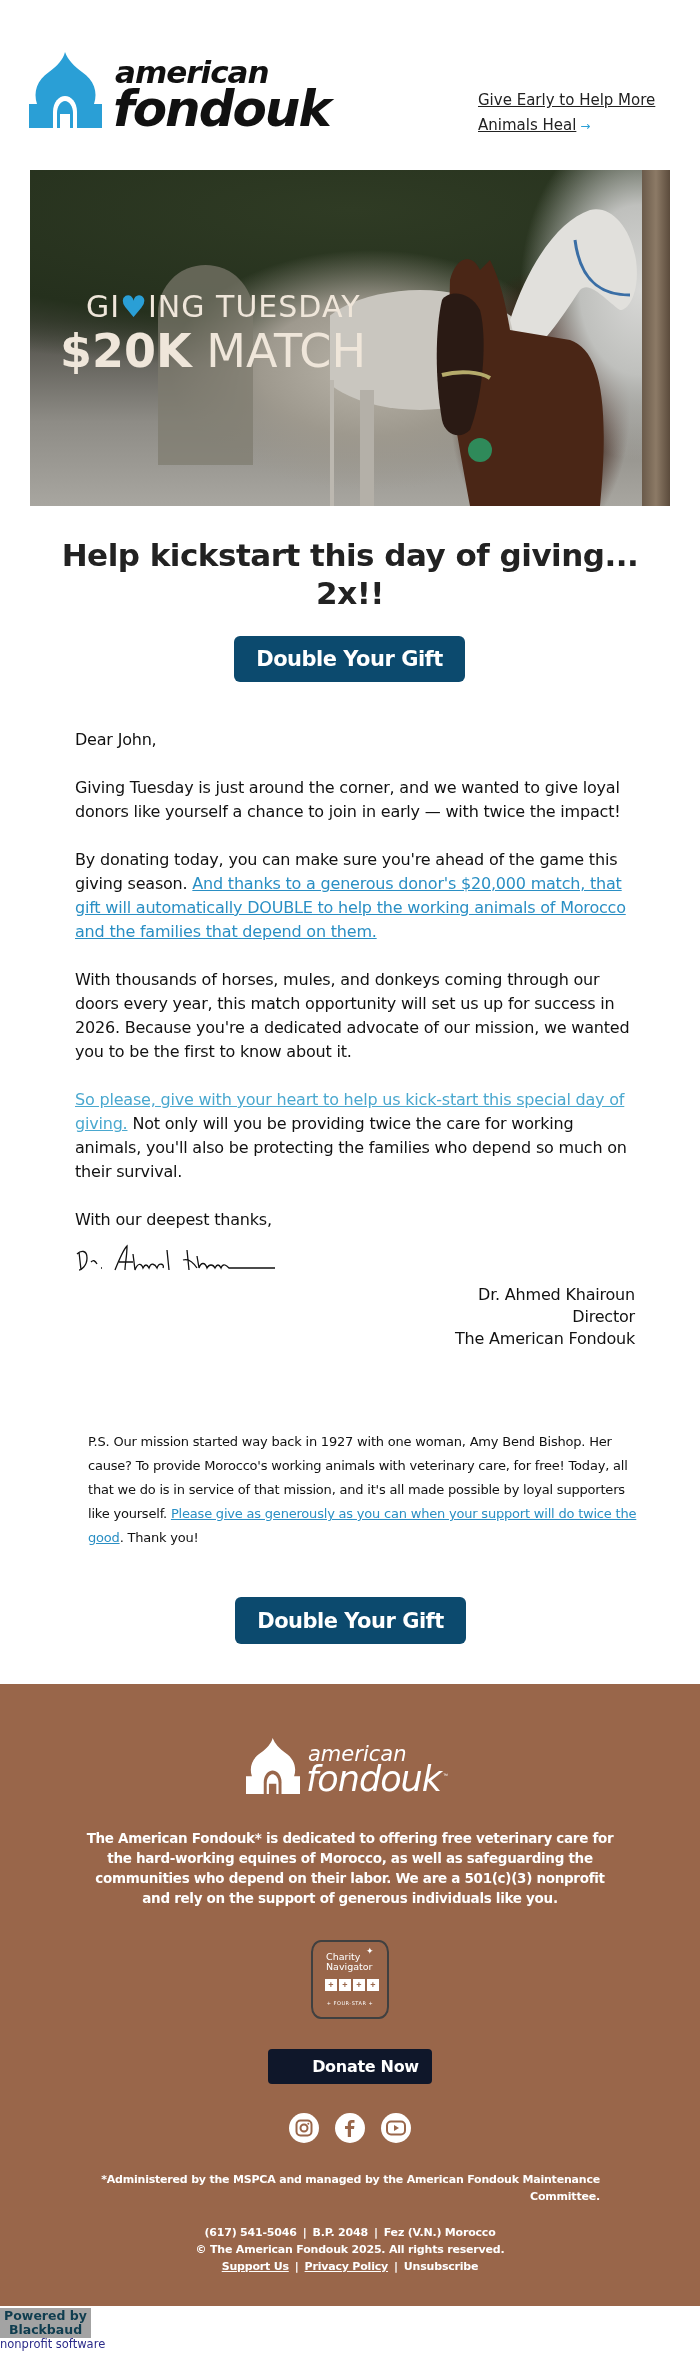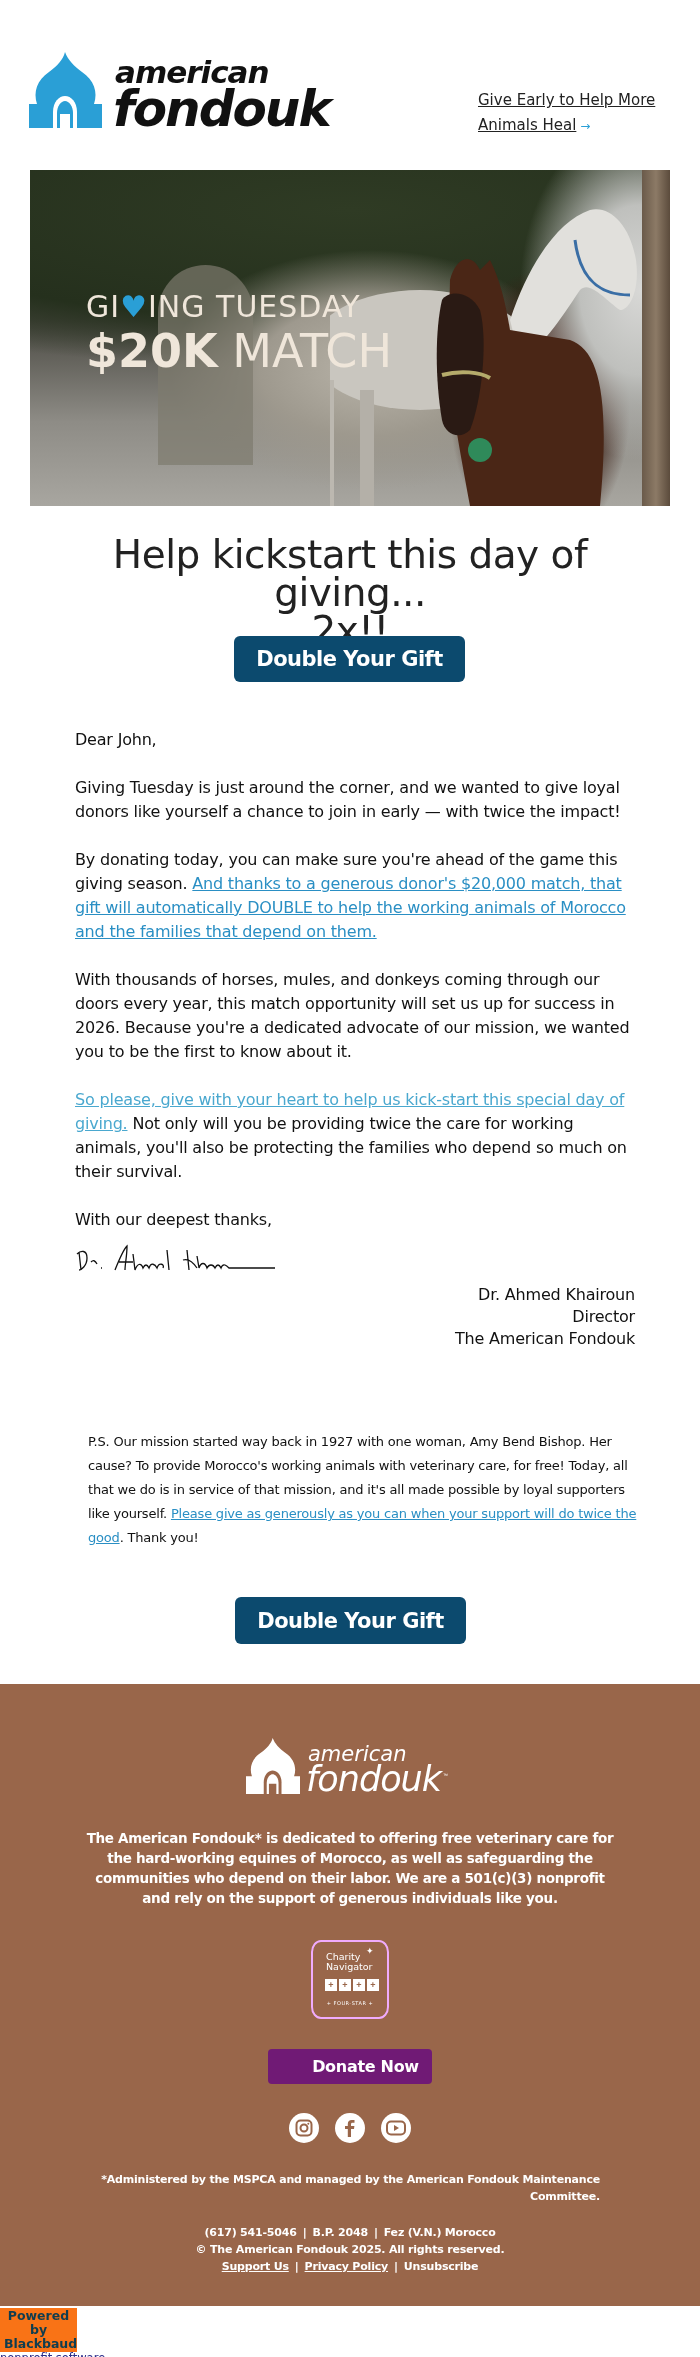--- a/index.html
+++ b/index.html
@@ -21,25 +21,25 @@
       radial-gradient(ellipse 120px 170px at 610px 120px, #d8d8d6 0%, #bfc0bd 50%, rgba(0,0,0,0) 100%),
       radial-gradient(ellipse 90px 140px at 510px 240px, #5b2e1c 0%, #3a1e14 60%, rgba(0,0,0,0) 100%),
       radial-gradient(ellipse 200px 120px at 340px 200px, #b8b3a8 0%, #9e998e 55%, rgba(0,0,0,0) 100%),
       radial-gradient(ellipse 700px 160px at 320px 40px, #2f3b24 0%, #25301d 70%, rgba(0,0,0,0) 100%),
       linear-gradient(180deg, #2d3527 0%, #4b4a43 45%, #8e8c86 75%, #a8a6a0 100%);
   }
   .hero-tree { position: absolute; right: 0; top: 0; width: 28px; height: 336px; background: linear-gradient(90deg, #6a5a4a, #8c7a66, #5b4b3c); }
   .hero-arch { position: absolute; left: 128px; top: 95px; width: 95px; height: 200px; border-radius: 48px 48px 0 0; background: #7e7a6e; opacity: 0.7; }
   .hero-title-1 { position: absolute; left: 56px; top: 122px; font-family: "DejaVu Sans", sans-serif; font-size: 30px; color: #efe6da; letter-spacing: 1px; line-height: 1; }
   .hero-title-1 .heart { color: #2a9fd6; }
-  .hero-title-2 { position: absolute; left: 30px; top: 158px; font-family: "DejaVu Sans", sans-serif; font-size: 46px; color: #efe6da; line-height: 1; letter-spacing: 0; margin-left: 26px; }
+  .hero-title-2 { position: absolute; left: 30px; top: 158px; font-family: "DejaVu Sans", sans-serif; font-size: 46px; color: #efe6da; line-height: 1; letter-spacing: 0; }
   .hero-title-2 b { font-weight: bold; }
 
   
-  .headline { position: absolute; left: 40px; top: 536px; width: 620px; text-align: center; font-family: "DejaVu Sans", sans-serif; font-weight: normal; font-size: 39px; line-height: 38px; color: #222; letter-spacing: -0.5px; }
+  .headline { position: absolute; left: 40px; top: 536px; width: 620px; text-align: center; font-family: "DejaVu Sans", sans-serif; font-weight: bold; font-size: 31px; line-height: 38px; color: #222; letter-spacing: -0.5px; }
 
   .cta-btn { position: absolute; display: flex; align-items: center; justify-content: center; background: #0c4a6e; color: #fff; border-radius: 6px; font-family: "DejaVu Sans", sans-serif; font-weight: bold; letter-spacing: -0.5px; text-decoration: none; }
   .cta-1 { left: 234px; top: 636px; width: 231px; height: 46px; font-size: 21px; }
   .cta-2 { left: 235px; top: 1597px; width: 231px; height: 47px; font-size: 21px; }
 
   
   .body-copy { position: absolute; left: 75px; top: 728px; width: 560px; font-family: "DejaVu Sans", sans-serif; font-size: 16px; line-height: 24px; color: #111; letter-spacing: -0.2px; }
   .body-copy p { margin-bottom: 24px; }
   .body-copy a { color: #2a8fc4; text-decoration: underline; }
   .body-copy a.light { color: #4aa8cf; }
@@ -50,37 +50,37 @@
   .ps a { color: #2a8fc4; text-decoration: underline; }
 
   
   .footer { position: absolute; left: 0; top: 1684px; width: 700px; height: 622px; background: #99664a; color: #fff; }
   .f-logo { position: absolute; left: 246px; top: 52px; width: 210px; height: 70px; }
   .f-logo-mark { position: absolute; left: 0; top: 0; width: 54px; height: 60px; }
   .f-logo-t1 { position: absolute; left: 62px; top: 8px; font-family: "DejaVu Sans", sans-serif; font-style: italic; font-size: 21px; color: #fff; line-height: 1; }
   .f-logo-t2 { position: absolute; left: 60px; top: 26px; font-family: "DejaVu Sans", sans-serif; font-style: italic; font-size: 35px; color: #fff; line-height: 1; letter-spacing: -1px; }
   .f-logo-tm { position: absolute; left: 197px; top: 36px; font-size: 5px; color: #fff; }
   .f-desc { position: absolute; left: 80px; top: 144px; width: 540px; text-align: center; font-family: "DejaVu Sans", sans-serif; font-weight: bold; font-size: 13.5px; line-height: 20px; color: #fff; letter-spacing: -0.3px; }
-  .cn-badge { position: absolute; left: 311px; top: 256px; width: 78px; height: 79px; border: 2px solid #f0abfc; border-radius: 10px / 12px; }
+  .cn-badge { position: absolute; left: 311px; top: 256px; width: 78px; height: 79px; border: 2px solid #404040; border-radius: 10px / 12px; }
   .cn-t1 { position: absolute; left: 13px; top: 10px; font-family: "DejaVu Sans", sans-serif; font-size: 9.5px; line-height: 10px; color: #fff; }
   .cn-spark { position: absolute; left: 53px; top: 4px; font-size: 9px; color: #fff; }
   .cn-stars { position: absolute; left: 12px; top: 37px; display: flex; gap: 2px; }
   .cn-star { width 12px; width: 12px; height: 12px; background: #fff; color: #99664a; font-size: 9px; line-height: 12px; text-align: center; font-weight: bold; }
   .cn-four { position: absolute; left: 0; width: 74px; top: 58px; text-align: center; font-family: "DejaVu Sans", sans-serif; font-size: 5px; color: #fff; letter-spacing: 0.5px; }
-  .donate-btn { position: absolute; left: 268px; top: 365px; width: 164px; height: 35px; background: #701a75; border-radius: 4px; color: #fff; font-family: "DejaVu Sans", sans-serif; font-weight: bold; font-size: 16px; display: flex; align-items: center; justify-content: center; letter-spacing: -0.3px; padding-left: 31px; }
+  .donate-btn { position: absolute; left: 268px; top: 365px; width: 164px; height: 35px; background: #0f172a; border-radius: 4px; color: #fff; font-family: "DejaVu Sans", sans-serif; font-weight: bold; font-size: 16px; display: flex; align-items: center; justify-content: center; letter-spacing: -0.3px; padding-left: 31px; }
   .socials { position: absolute; left: 289px; top: 429px; width: 122px; height: 30px; display: flex; gap: 16px; }
   .soc { width: 30px; height: 30px; border-radius: 50%; background: #fff; display: flex; align-items: center; justify-content: center; }
   .f-admin { position: absolute; left: 100px; top: 487px; width: 500px; text-align: right; font-family: "DejaVu Sans", sans-serif; font-weight: bold; font-size: 11px; line-height: 17px; color: #fff; letter-spacing: -0.2px; }
   .f-contact { position: absolute; left: 100px; top: 540px; width: 500px; text-align: center; font-family: "DejaVu Sans", sans-serif; font-weight: bold; font-size: 11px; line-height: 17px; color: #fff; letter-spacing: -0.2px; }
   .f-contact a { color: #fff; text-decoration: underline; }
   .f-contact .sep { margin: 0 6px; }
 
   
   .powered { position: absolute; left: 0; top: 2308px; width: 120px; font-family: "DejaVu Sans", sans-serif; }
-  .powered-box { display: inline-block; background: #f97316; color: #0f3d4f; font-size: 12.5px; line-height: 14px; text-align: center; padding: 1px 4px; font-weight: bold; width: 77px; }
+  .powered-box { display: inline-block; background: #a3a3a3; color: #0f3d4f; font-size: 12.5px; line-height: 14px; text-align: center; padding: 1px 4px; font-weight: bold; width: 91px; }
   .powered-sub { color: #2c2c8a; font-size: 11.5px; line-height: 13px; }
 </style>
 </head>
 <body>
 
 <div class="header">
   <div class="logo">
     <svg class="logo-mark" viewBox="0 0 73 76">
       <path d="M36 0 C34 8 28 14 20 20 C8 28 4 40 8 52 L0 52 L0 76 L73 76 L73 52 L65 52 C69 40 65 28 53 20 C45 14 39 8 36 0 Z" fill="#2a9fd6"></path>
       <path d="M24 76 L24 60 C24 50 30 44 36 44 C42 44 48 50 48 60 L48 76 Z" fill="#ffffff"></path>

